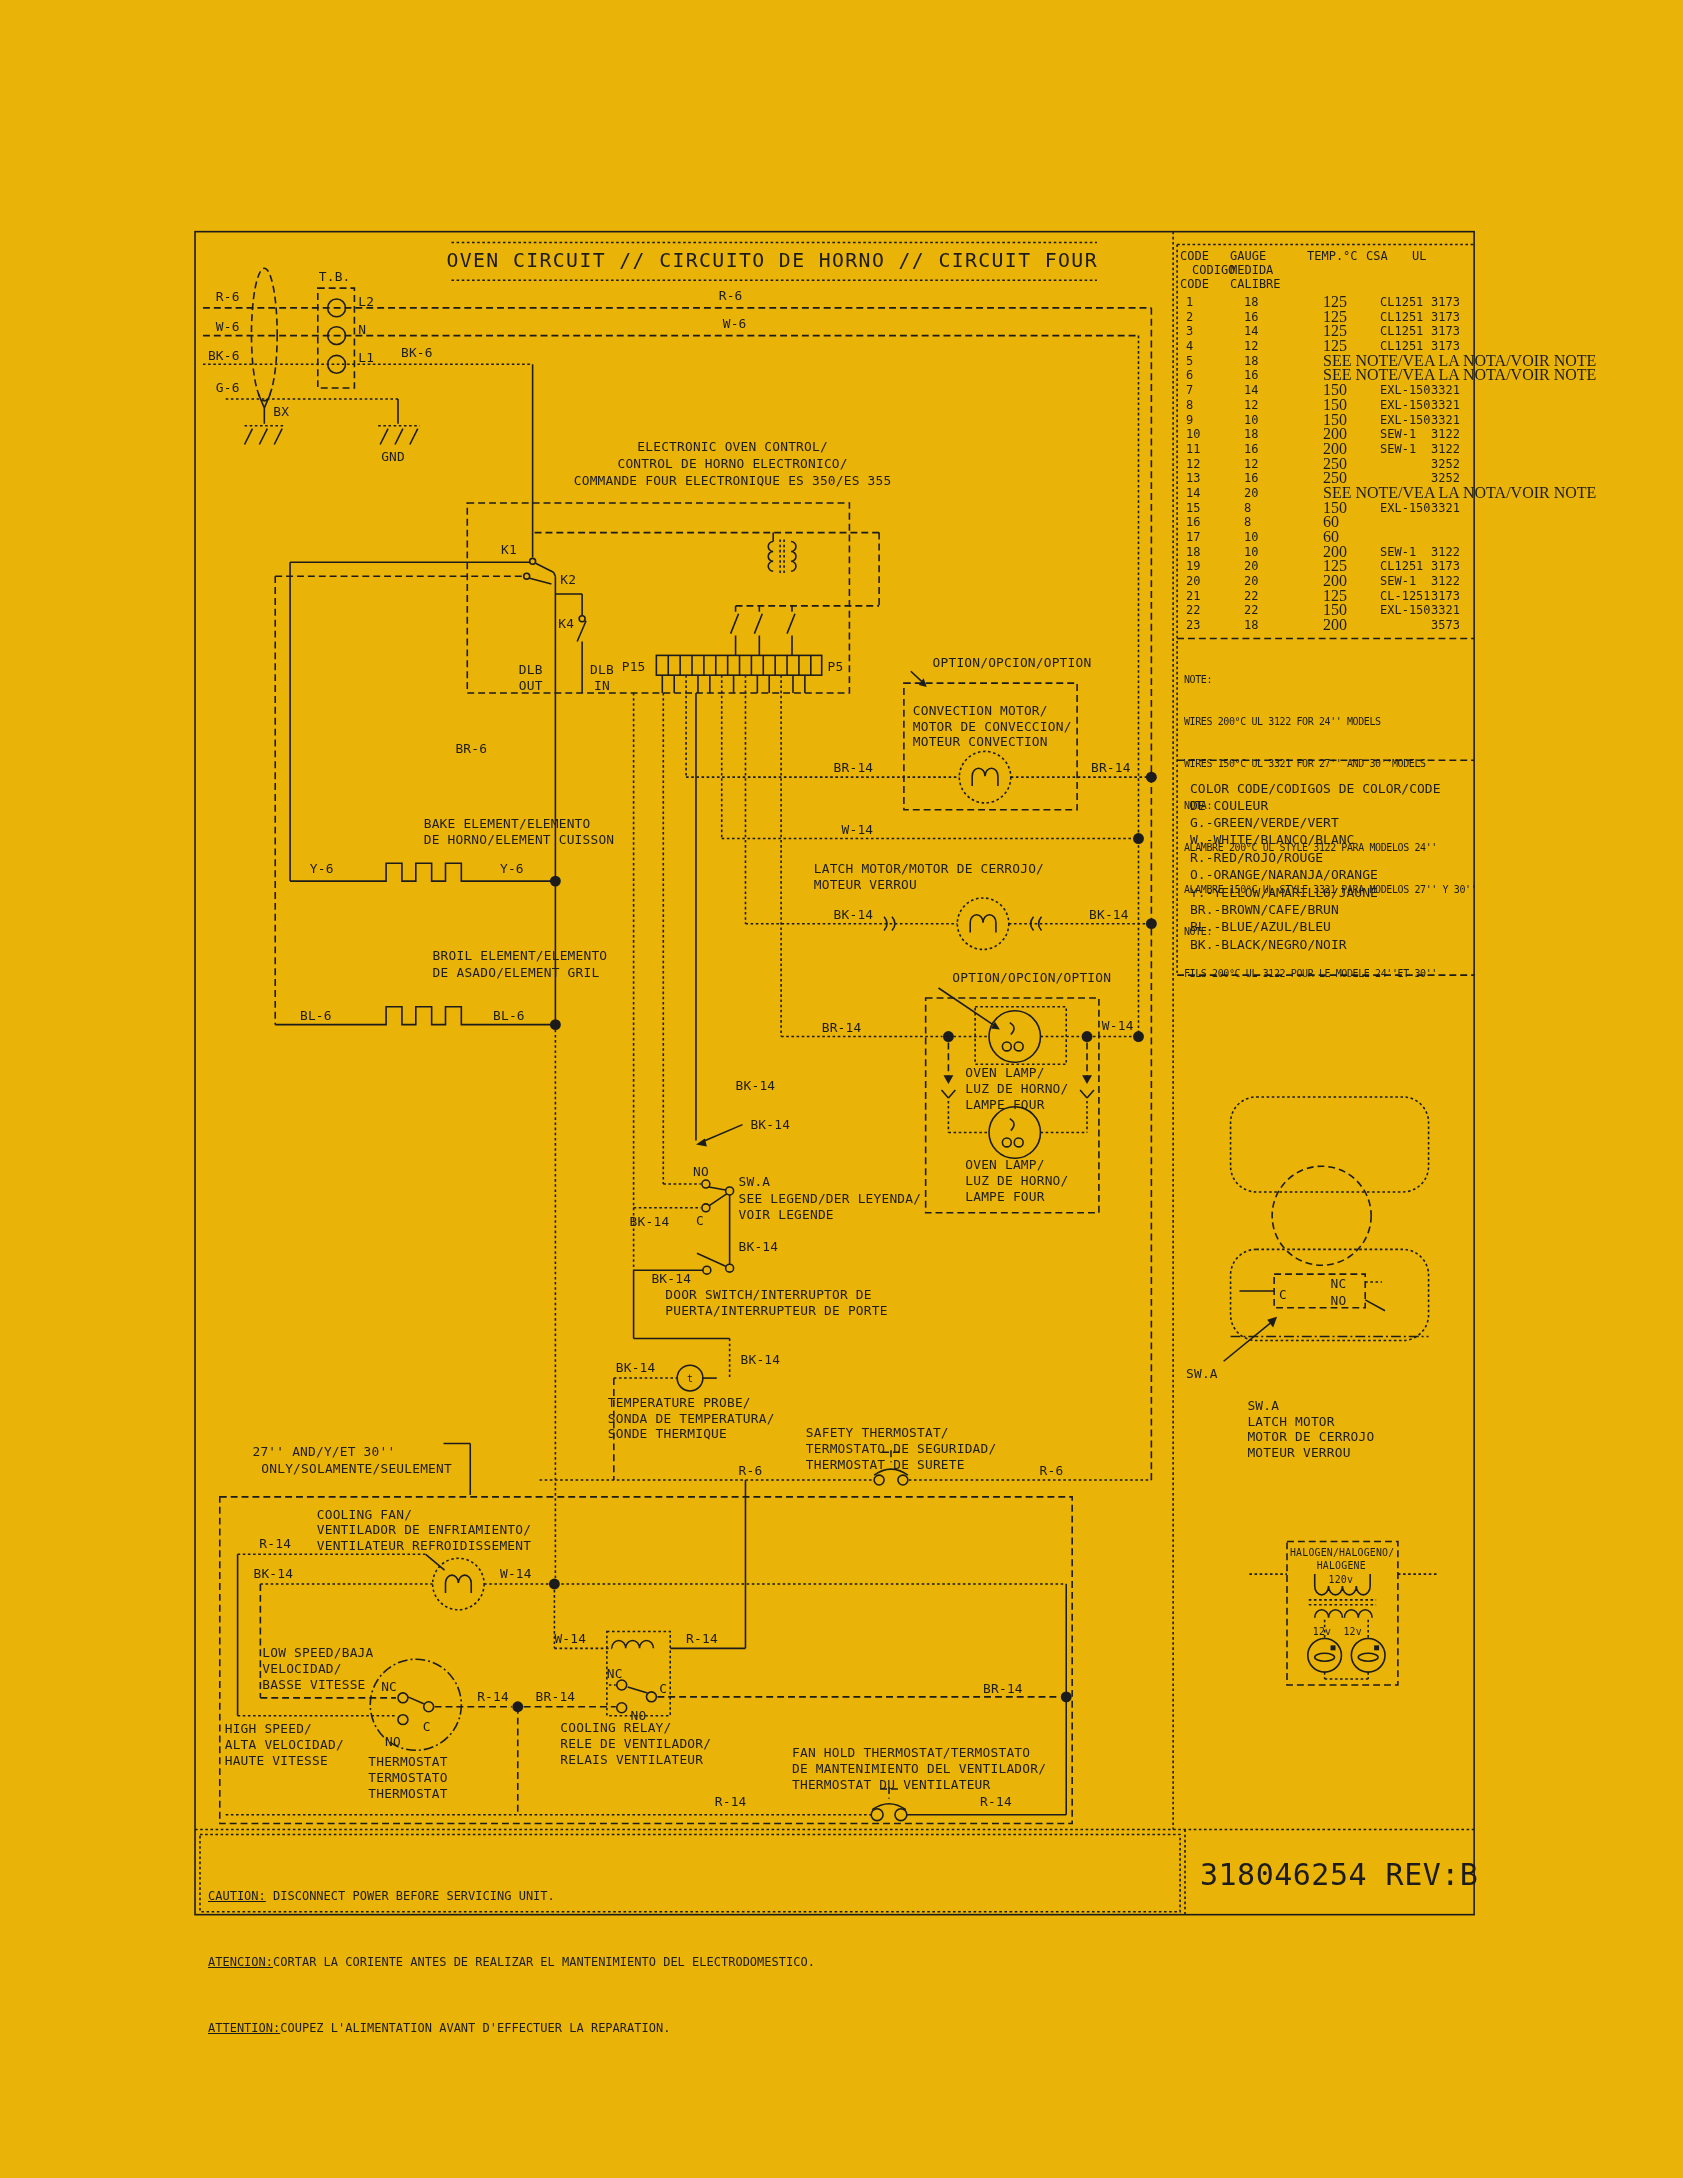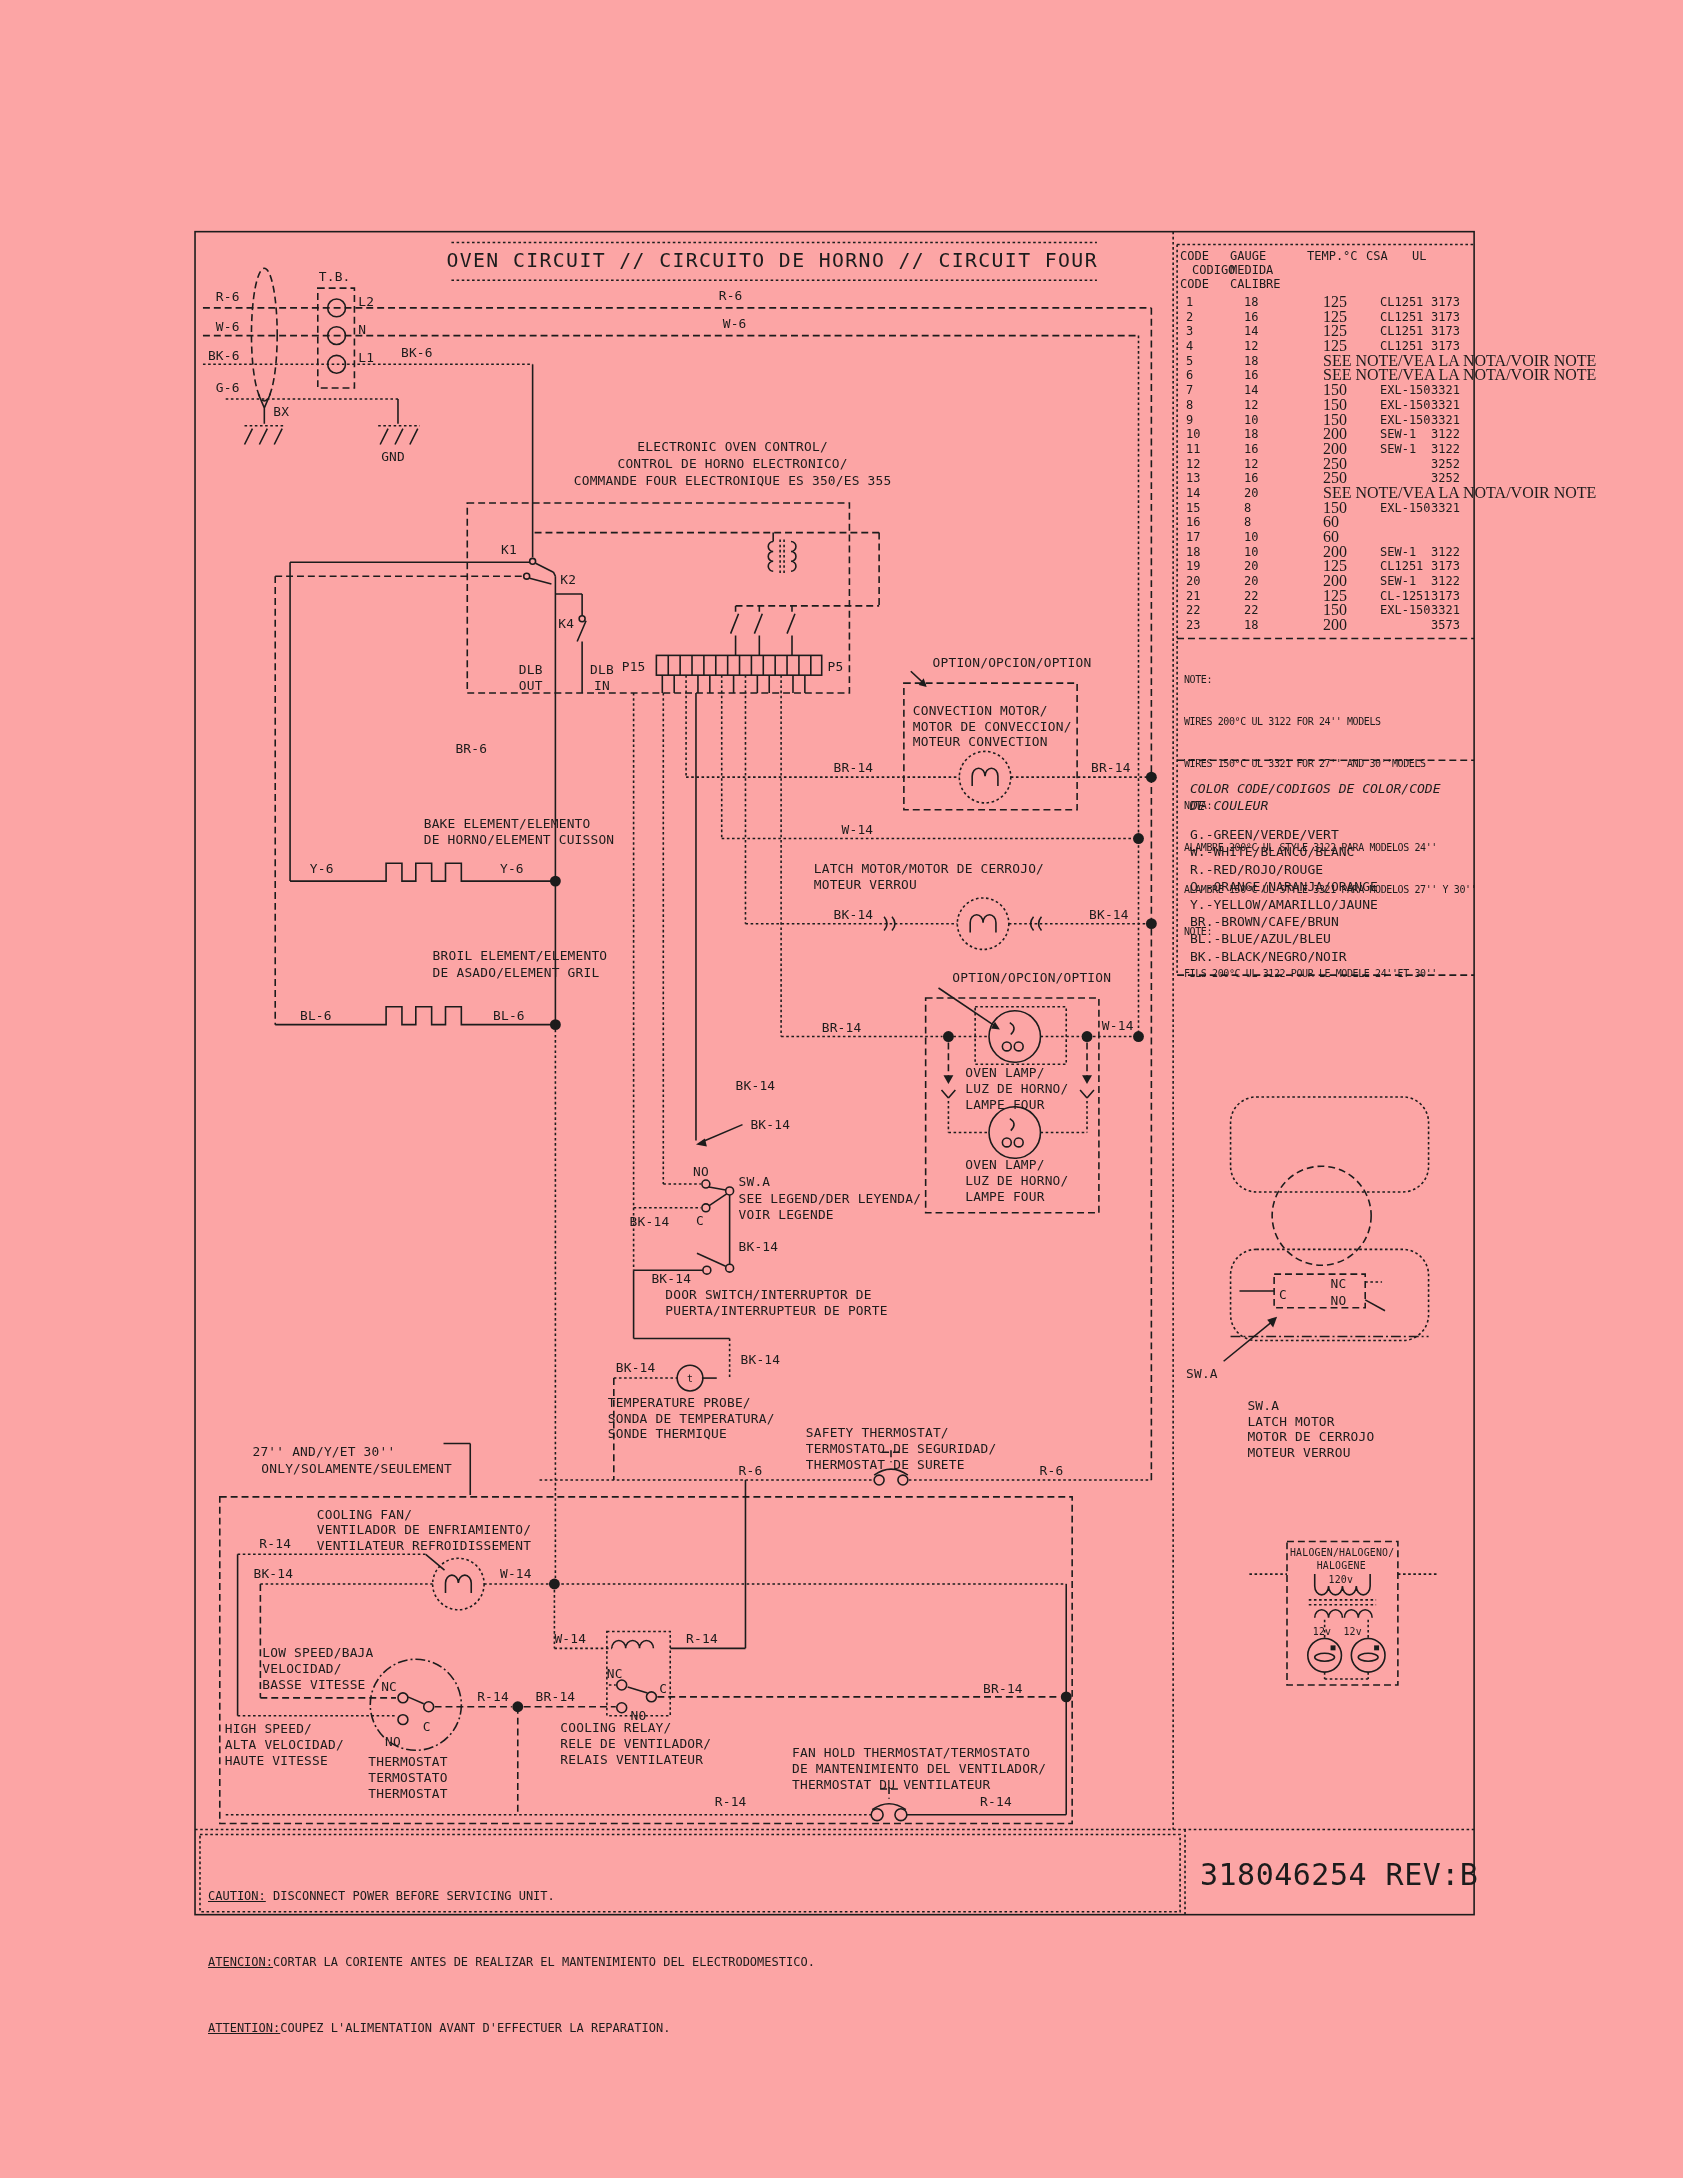--- a/index.html
+++ b/index.html
@@ -1,16 +1,16 @@
 <!DOCTYPE html>
 <html><head>
 <meta charset="utf-8">
 <style>
   html,body{margin:0;padding:0;background:#e9e9e7;}
-  .page{position:relative;width:1683px;height:2178px;background:#fca5a5;overflow:hidden;
+  .page{position:relative;width:1683px;height:2178px;background:#eab308;overflow:hidden;
         font-family:"DejaVu Sans Mono",monospace;color:#1c1c1c;}
   svg{position:absolute;left:0;top:0;}
   svg text{font-family:"DejaVu Sans Mono",monospace;font-size:13px;fill:#1c1c1c;letter-spacing:.2px;}
   .t20{font-size:20px;letter-spacing:1.4px;}
   .t10{font-size:10px;}
   .mid{text-anchor:middle;}
   .sl{stroke:#1c1c1c;fill:none;stroke-width:1.6;stroke-linecap:butt;}
   .da{stroke-dasharray:7 4;}
   .do{stroke-dasharray:2.6 2.6;}
   .dd{stroke-dasharray:10 3 2 3;}
@@ -27,21 +27,21 @@
   .c1{width:50px;padding-left:6px;}
   .c2{width:71px;padding-left:8px;}
   .c3{width:57px;padding-left:8px;font-size:16px;white-space:nowrap;font-family:Liberation Serif, serif;}
   .c4{width:51px;}
   .c5{width:40px;}
   
   .notes{left:1184px;top:645px;width:289px;font-size:10px;letter-spacing:-0.4px;line-height:14px;white-space:pre;}
   .notes .ul{}
   
   .ccode{left:1190px;top:780px;width:283px;font-size:13px;line-height:17px;}
-  .ccode .cctitle{margin-bottom:12px;font-style:italic;}
+  .ccode .cctitle{}
   .cclist div{height:17.4px;white-space:pre;}
   
   .caution{left:208px;top:1841px;width:970px;font-size:12px;line-height:22px;white-space:pre;}
   .caution .ul{text-decoration:underline;}
   
   .pnum{left:1200px;top:1857px;font-size:30px;letter-spacing:0.5px;white-space:pre;}
 </style>
 </head>
 <body>
 

